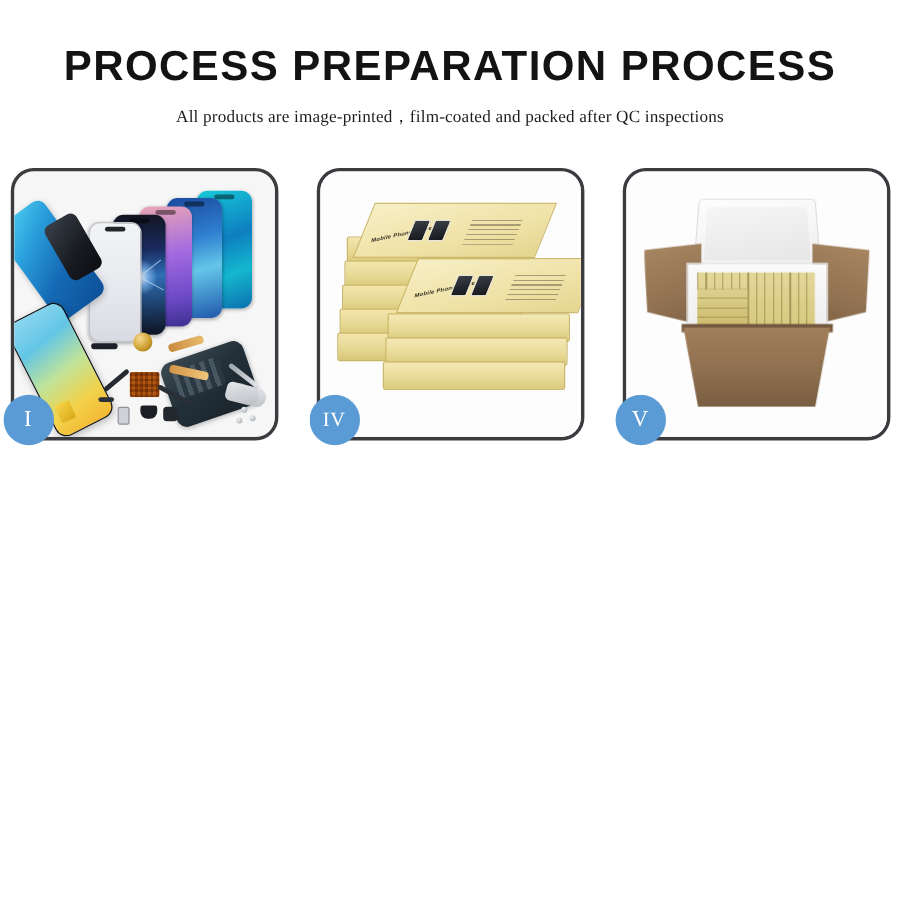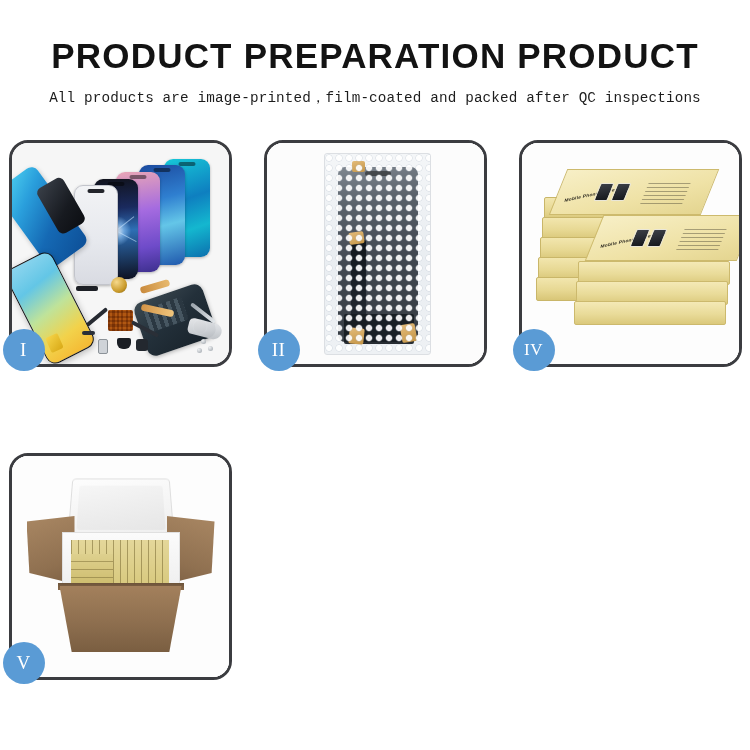--- a/index.html
+++ b/index.html
@@ -25,21 +25,21 @@
     font-family: "Liberation Sans", sans-serif;
     font-size: 35px;
     font-weight: bold;
     letter-spacing: 1.2px;
     color: #131313;
     line-height: 1;
     margin: 0;
     white-space: nowrap;
   }
   #page-subtitle {
-    font-family: Liberation Mono, monospace;
+    font-family: Liberation Serif, serif;
     font-size: 14.3px;
     color: #1d1d1d;
     letter-spacing: 0.15px;
     margin: 0;
     padding-top: 15px;
     white-space: nowrap;
   }
 
   
   #grid {
@@ -506,21 +506,21 @@
   .c-edge {
     position: absolute; left: 139px; top: 55px;
     width: 2px; height: 117px;
     background: rgba(110,90,65,.45);
   }
 </style>
 </head>
 <body>
 
 <div id="header">
-  <h1 id="page-title">PRODUCT PREPARATION PRODUCT</h1>
+  <h1 id="page-title">PROCESS PREPARATION PROCESS</h1>
   <p id="page-subtitle">All products are image-printed，film-coated and packed after QC inspections</p>
 </div>
 
 <div id="grid">
 
   <div class="panel">
     <div class="panel-inner">
       <div class="p1-scene">
         <div class="fan-ph fp5">
             <span class="notch"></span>
@@ -556,37 +556,20 @@
         <span class="part tweez"></span>
         <span class="part tool"></span>
         <span class="part screw1"></span>
         <span class="part screw2"></span>
         <span class="part screw3"></span>
       </div>
     </div>
     <div class="badge">I</div>
   </div>
 
-  <div class="panel">
-    <div class="panel-inner">
-      <div class="p2-scene">
-        <div class="bubblebag">
-          <div class="screen-in"></div>
-          <div class="flexstrip"></div>
-          <div class="botblock"></div>
-          <span class="tapeA"></span>
-          <span class="tapeB"></span>
-          <span class="tapeC"></span>
-          <span class="tapeD"></span>
-          <div class="bubbles"></div>
-        </div>
-      </div>
-    </div>
-    <div class="badge">II</div>
-  </div>
 
 
   <div class="panel">
     <div class="panel-inner">
       <div class="p4-scene">
         <div class="stackbox sb5"></div>
         <div class="stackbox sb4"></div>
         <div class="stackbox sb3"></div>
         <div class="stackbox sb2"></div>
         <div class="stackbox sb1"></div>

